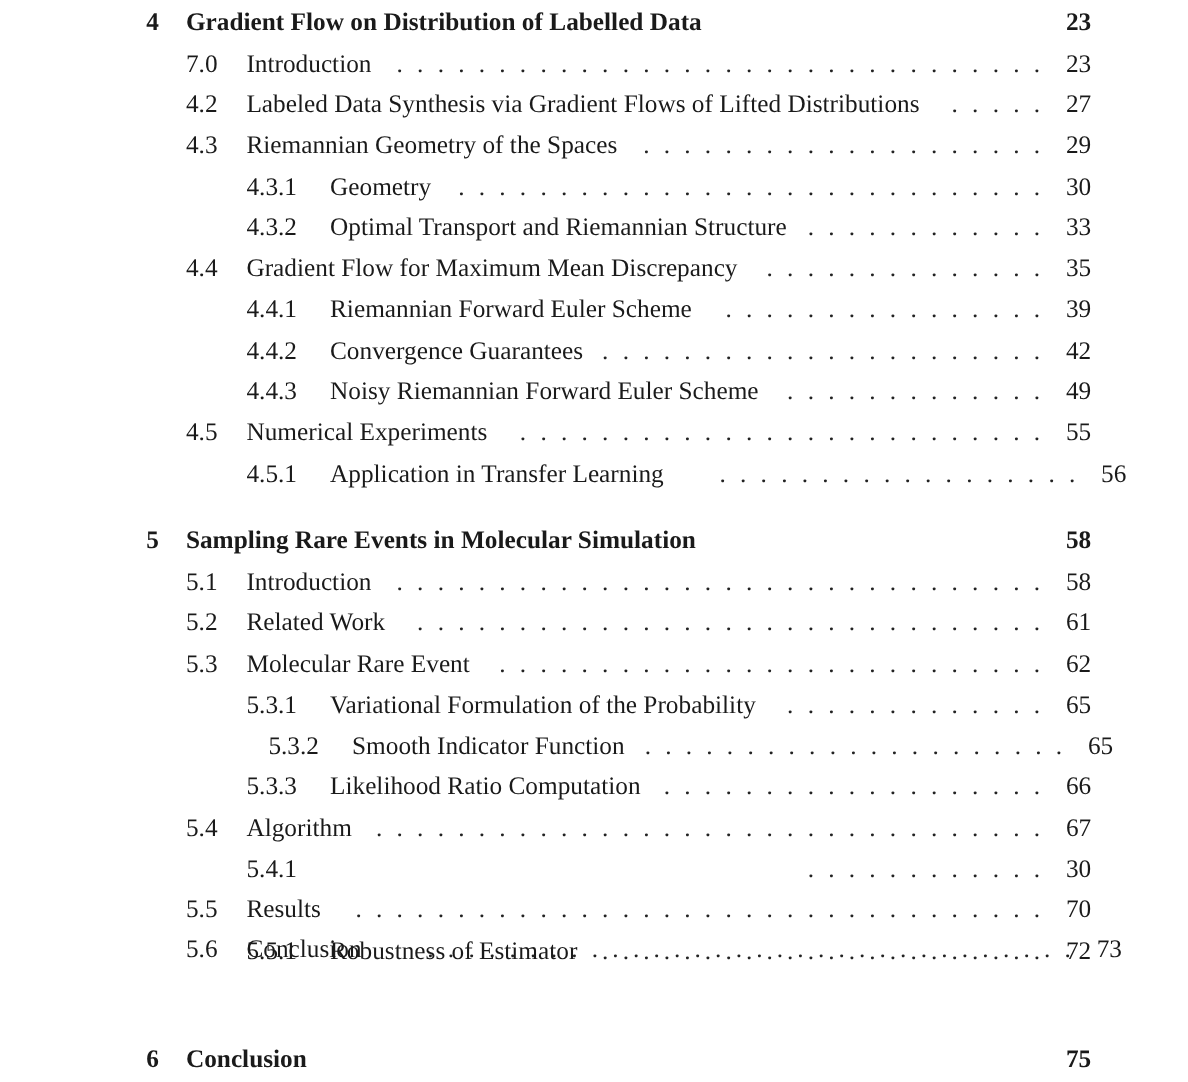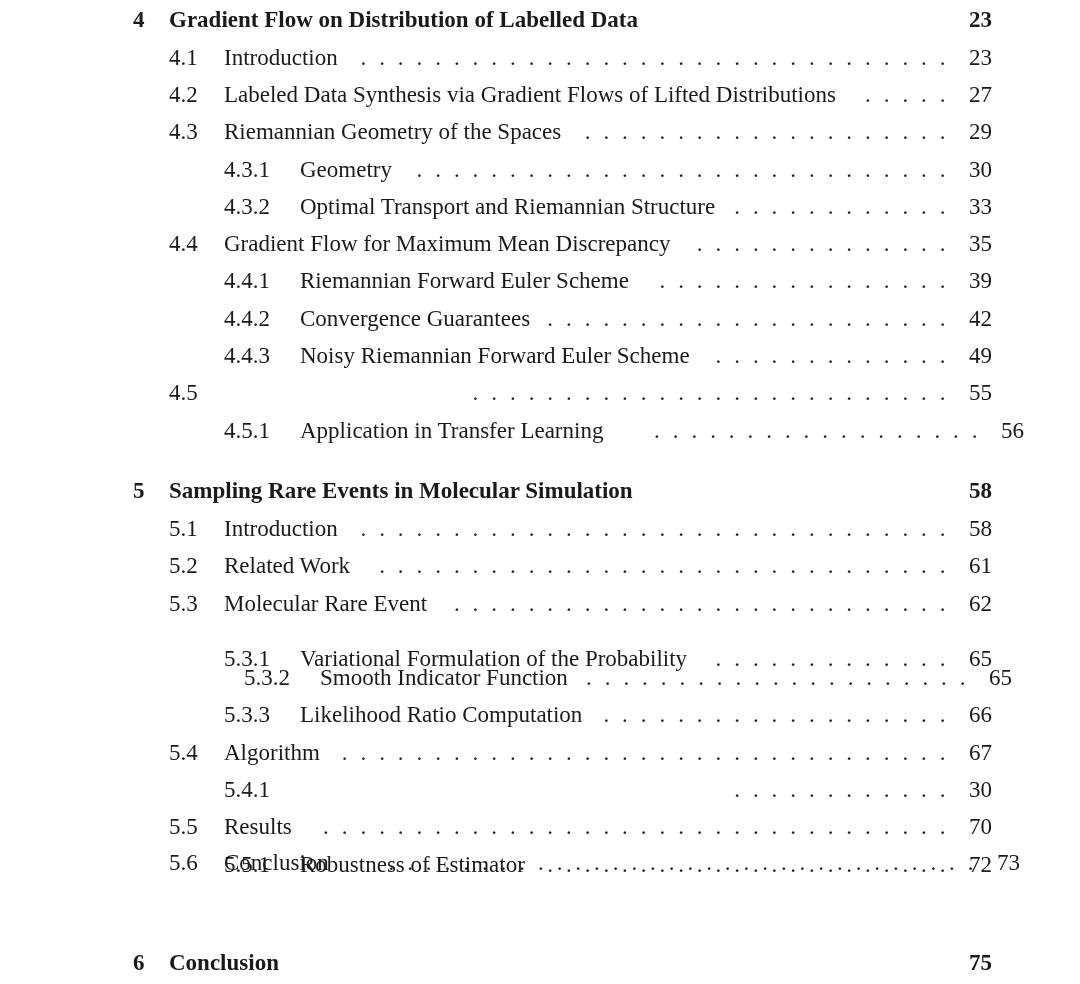--- a/index.html
+++ b/index.html
@@ -63,21 +63,21 @@
 </head>
 <body>
 
 <div id="toc">
     <div class="row chapter" style="top: 5px;">
       <span class="num">4</span>
       <span class="title">Gradient Flow on Distribution of Labelled Data</span>
       <span class="page">23</span>
     </div>
     <div class="row section" style="top: 43px;">
-      <span class="num">4.1</span>
+      <span class="num">7.0</span>
       <span class="title">Introduction</span>
       <span class="leader" style="width: 598.4px;"><span>.</span><span>.</span><span>.</span><span>.</span><span>.</span><span>.</span><span>.</span><span>.</span><span>.</span><span>.</span><span>.</span><span>.</span><span>.</span><span>.</span><span>.</span><span>.</span><span>.</span><span>.</span><span>.</span><span>.</span><span>.</span><span>.</span><span>.</span><span>.</span><span>.</span><span>.</span><span>.</span><span>.</span><span>.</span><span>.</span><span>.</span><span>.</span></span>
       <span class="page">23</span>
     </div>
     <div class="row section" style="top: 80px;">
       <span class="num">4.2</span>
       <span class="title">Labeled Data Synthesis via Gradient Flows of Lifted Distributions</span>
       <span class="leader" style="width: 93.5px;"><span>.</span><span>.</span><span>.</span><span>.</span><span>.</span></span>
       <span class="page">27</span>
     </div>
@@ -118,20 +118,21 @@
       <span class="page">42</span>
     </div>
     <div class="row subsection" style="top: 341px;">
       <span class="num">4.4.3</span>
       <span class="title">Noisy Riemannian Forward Euler Scheme</span>
       <span class="leader" style="width: 243.1px;"><span>.</span><span>.</span><span>.</span><span>.</span><span>.</span><span>.</span><span>.</span><span>.</span><span>.</span><span>.</span><span>.</span><span>.</span><span>.</span></span>
       <span class="page">49</span>
     </div>
     <div class="row section" style="top: 378px;">
       <span class="num">4.5</span>
+      <span class="title">Numerical Experiments</span>
       <span class="leader" style="width: 486.2px;"><span>.</span><span>.</span><span>.</span><span>.</span><span>.</span><span>.</span><span>.</span><span>.</span><span>.</span><span>.</span><span>.</span><span>.</span><span>.</span><span>.</span><span>.</span><span>.</span><span>.</span><span>.</span><span>.</span><span>.</span><span>.</span><span>.</span><span>.</span><span>.</span><span>.</span><span>.</span></span>
       <span class="page">55</span>
     </div>
     <div class="row subsection" style="top: 416px; padding-left: 32px;">
       <span class="num">4.5.1</span>
       <span class="title">Application in Transfer Learning</span>
       <span class="leader" style="width: 336.6px;"><span>.</span><span>.</span><span>.</span><span>.</span><span>.</span><span>.</span><span>.</span><span>.</span><span>.</span><span>.</span><span>.</span><span>.</span><span>.</span><span>.</span><span>.</span><span>.</span><span>.</span><span>.</span></span>
       <span class="page">56</span>
     </div>
     <div class="row chapter" style="top: 476px;">
@@ -150,21 +151,21 @@
       <span class="title">Related Work</span>
       <span class="leader" style="width: 579.7px;"><span>.</span><span>.</span><span>.</span><span>.</span><span>.</span><span>.</span><span>.</span><span>.</span><span>.</span><span>.</span><span>.</span><span>.</span><span>.</span><span>.</span><span>.</span><span>.</span><span>.</span><span>.</span><span>.</span><span>.</span><span>.</span><span>.</span><span>.</span><span>.</span><span>.</span><span>.</span><span>.</span><span>.</span><span>.</span><span>.</span><span>.</span></span>
       <span class="page">61</span>
     </div>
     <div class="row section" style="top: 589px;">
       <span class="num">5.3</span>
       <span class="title">Molecular Rare Event</span>
       <span class="leader" style="width: 504.9px;"><span>.</span><span>.</span><span>.</span><span>.</span><span>.</span><span>.</span><span>.</span><span>.</span><span>.</span><span>.</span><span>.</span><span>.</span><span>.</span><span>.</span><span>.</span><span>.</span><span>.</span><span>.</span><span>.</span><span>.</span><span>.</span><span>.</span><span>.</span><span>.</span><span>.</span><span>.</span><span>.</span></span>
       <span class="page">62</span>
     </div>
-    <div class="row subsection" style="top: 644px; text-decoration: underline;">
+    <div class="row subsection" style="top: 626px; text-decoration: underline;">
       <span class="num">5.3.1</span>
       <span class="title">Variational Formulation of the Probability</span>
       <span class="leader" style="width: 243.1px;"><span>.</span><span>.</span><span>.</span><span>.</span><span>.</span><span>.</span><span>.</span><span>.</span><span>.</span><span>.</span><span>.</span><span>.</span><span>.</span></span>
       <span class="page">65</span>
     </div>
     <div class="row subsection" style="top: 663px; margin-left: 20px;">
       <span class="num">5.3.2</span>
       <span class="title">Smooth Indicator Function</span>
       <span class="leader" style="width: 392.7px;"><span>.</span><span>.</span><span>.</span><span>.</span><span>.</span><span>.</span><span>.</span><span>.</span><span>.</span><span>.</span><span>.</span><span>.</span><span>.</span><span>.</span><span>.</span><span>.</span><span>.</span><span>.</span><span>.</span><span>.</span><span>.</span></span>
       <span class="page">65</span>

